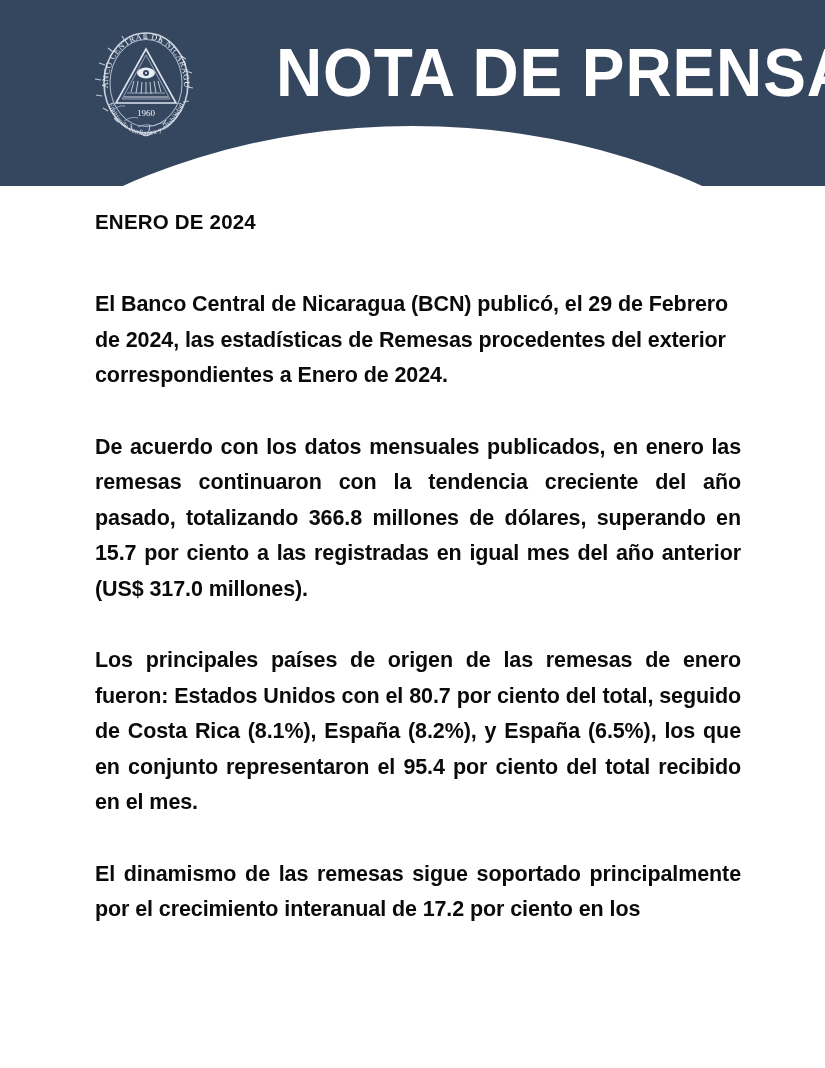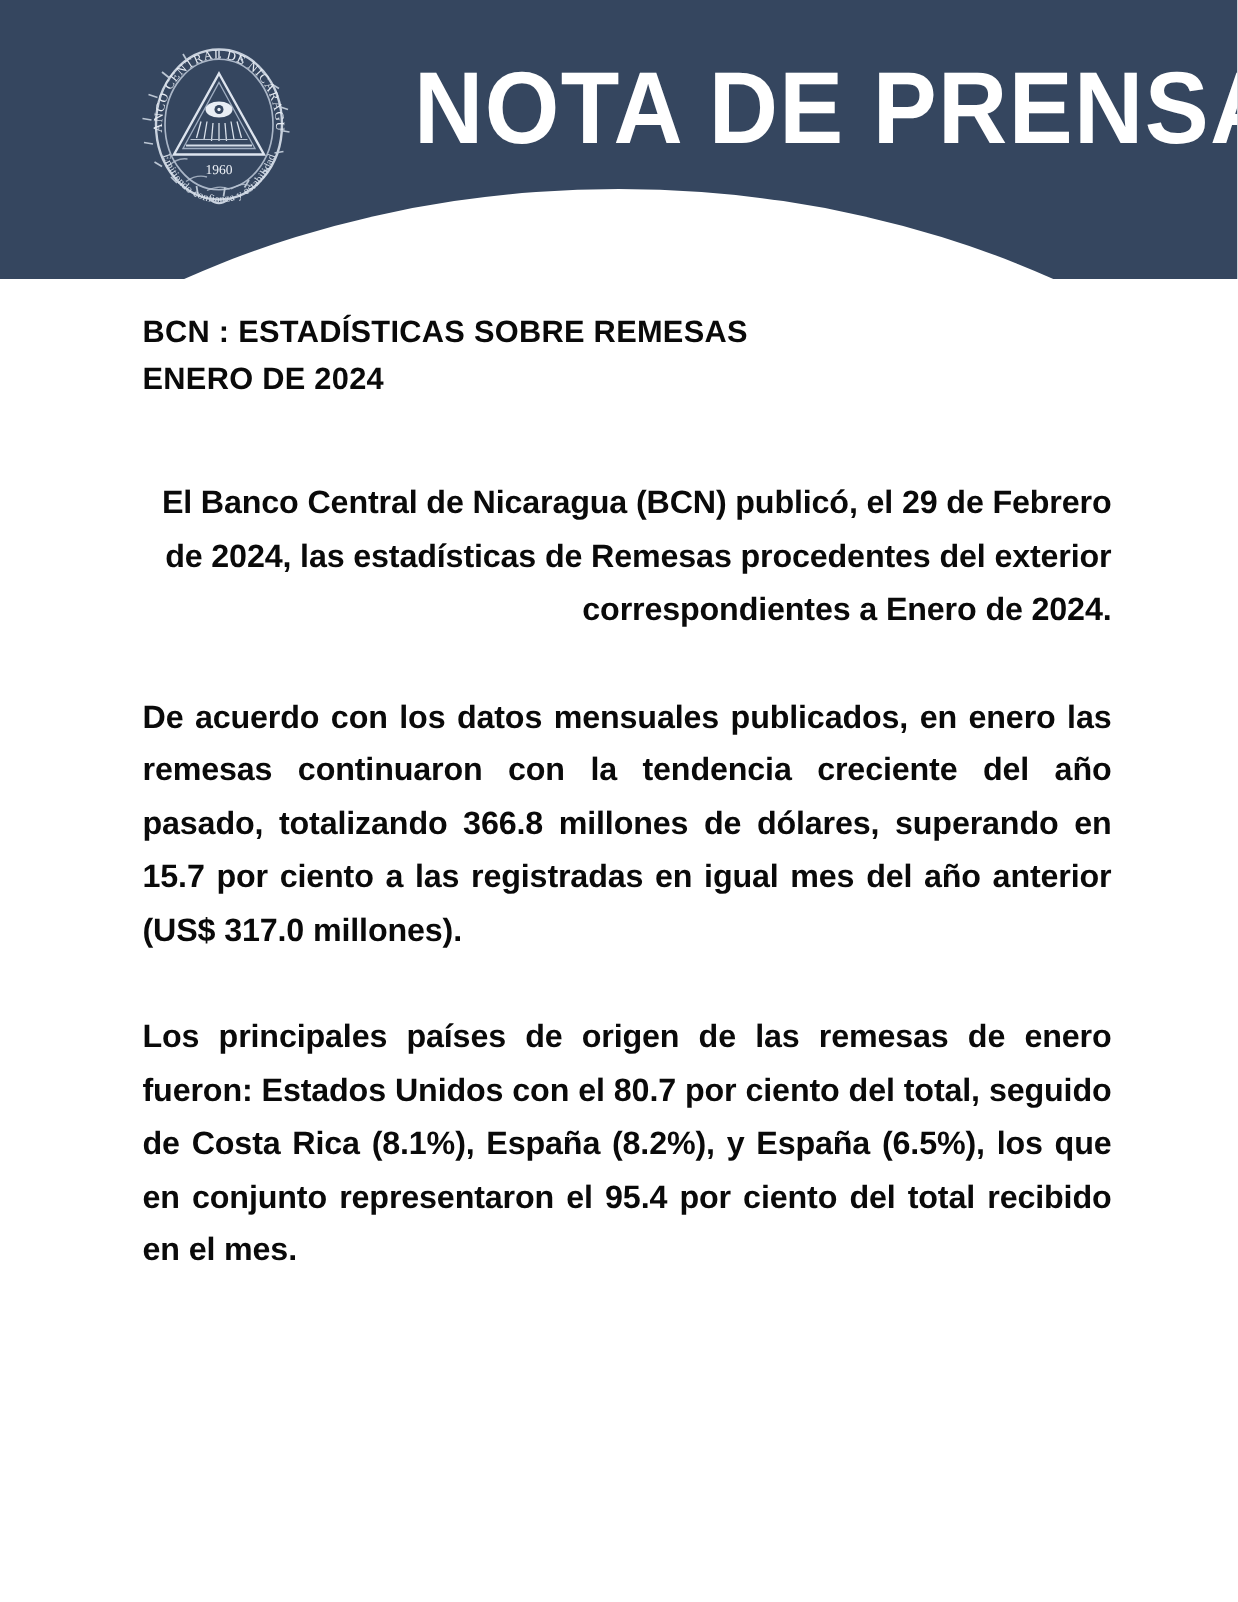--- a/index.html
+++ b/index.html
@@ -98,21 +98,21 @@
     font-weight: bold;
     line-height: 35.5px;
     text-align: justify;
     text-justify: inter-word;
     margin: 0;
     letter-spacing: -0.1px;
   }
   .para.first-para { margin-top: 50px; }
   .para + .para { margin-top: 36px; }
   
-  .para.left-align { text-align: right; }
+  .para.left-align { text-align: left; }
 
   .para::after {
     content: "";
     display: inline-block;
     width: 100%;
   }
   .para.no-stretch::after { display: none; }
 </style>
 </head>
 <body>
@@ -190,23 +190,23 @@
   </div>
 
   <div class="header-title">NOTA DE PRENSA</div>
 
   <div class="header-arc"></div>
 </div>
 
 <div class="doc-body">
 
   <div class="doc-heading">
-    <span class="hl">BCN : ESTADÍSTICAS SOBRE REMESAS</span>
     <span class="hl">ENERO DE 2024</span>
   </div>
 
   <p class="para first-para no-stretch left-align">El Banco Central de Nicaragua (BCN) publicó, el 29 de Febrero de 2024, las estadísticas de Remesas procedentes del exterior correspondientes a Enero de 2024.</p>
 
   <p class="para no-stretch">De acuerdo con los datos mensuales publicados, en enero las remesas continuaron con la tendencia creciente del año pasado, totalizando 366.8 millones de dólares, superando en 15.7 por ciento a las registradas en igual mes del año anterior (US$ 317.0 millones).</p>
 
   <p class="para no-stretch">Los principales países de origen de las remesas de enero fueron: Estados Unidos con el 80.7 por ciento del total, seguido de Costa Rica (8.1%), España (8.2%), y España (6.5%), los que en conjunto representaron el 95.4 por ciento del total recibido en el mes.</p>
 
+  <p class="para no-stretch">El dinamismo de las remesas sigue soportado principalmente por el crecimiento interanual de 17.2 por ciento en los</p>
 </div>
 
 </body></html>

